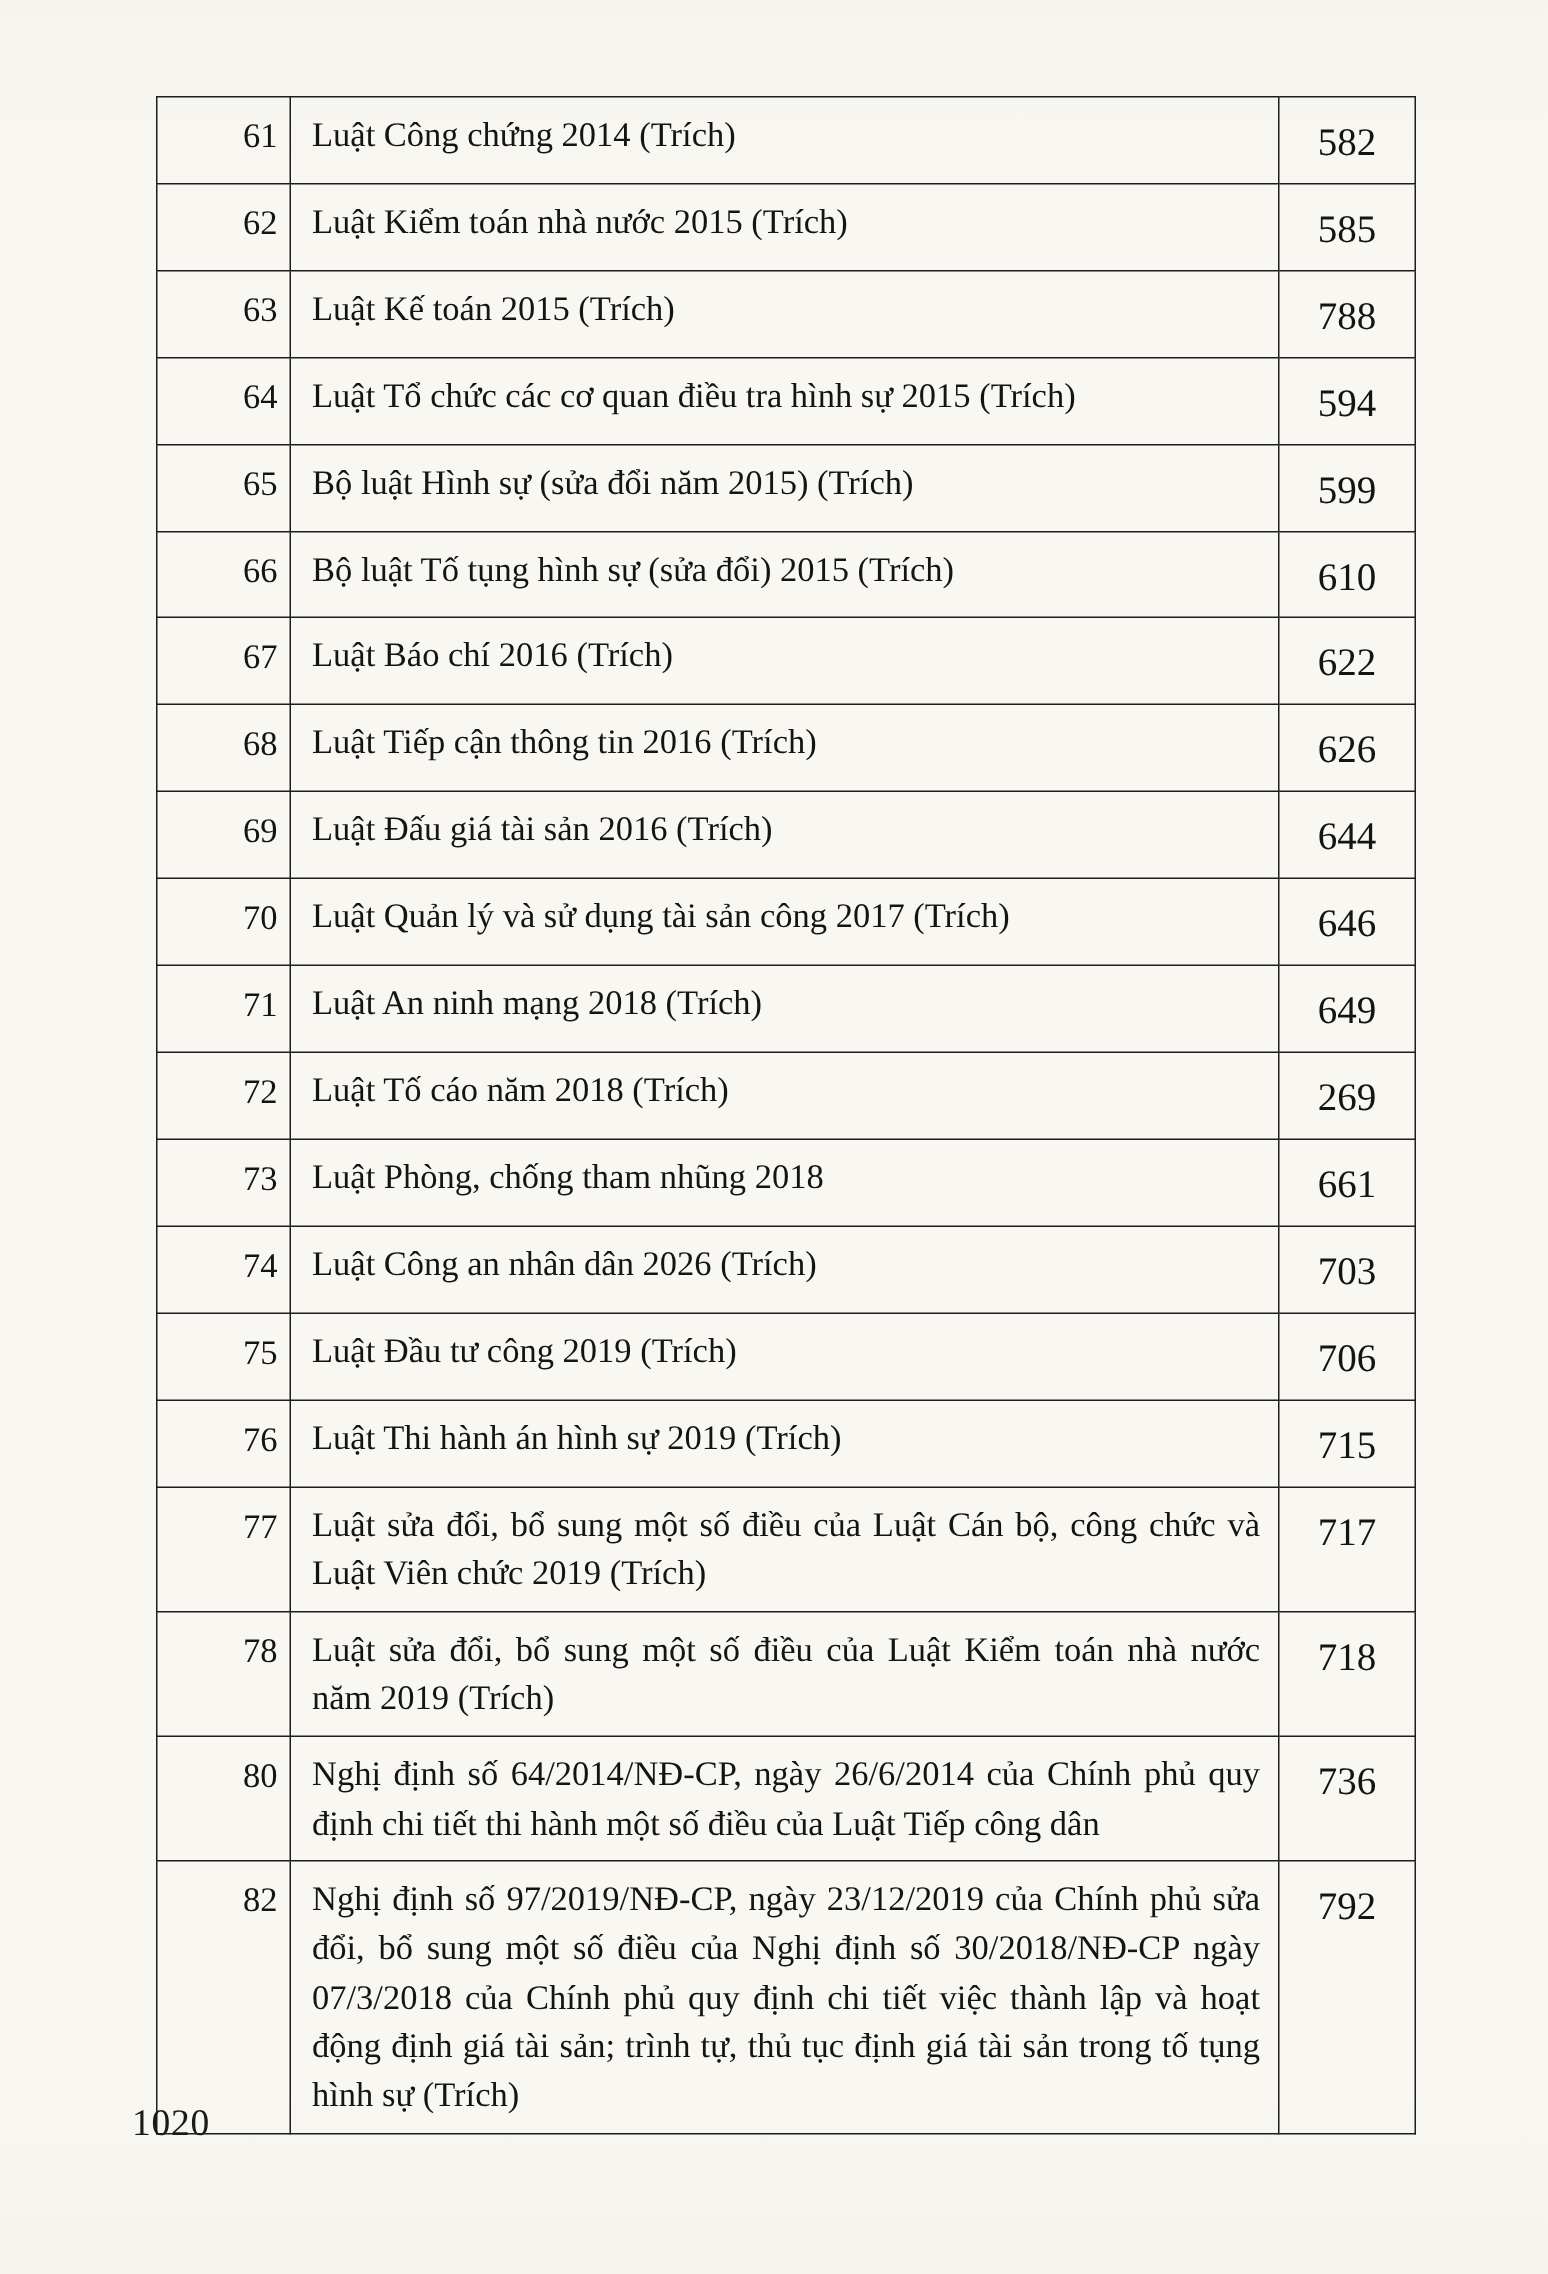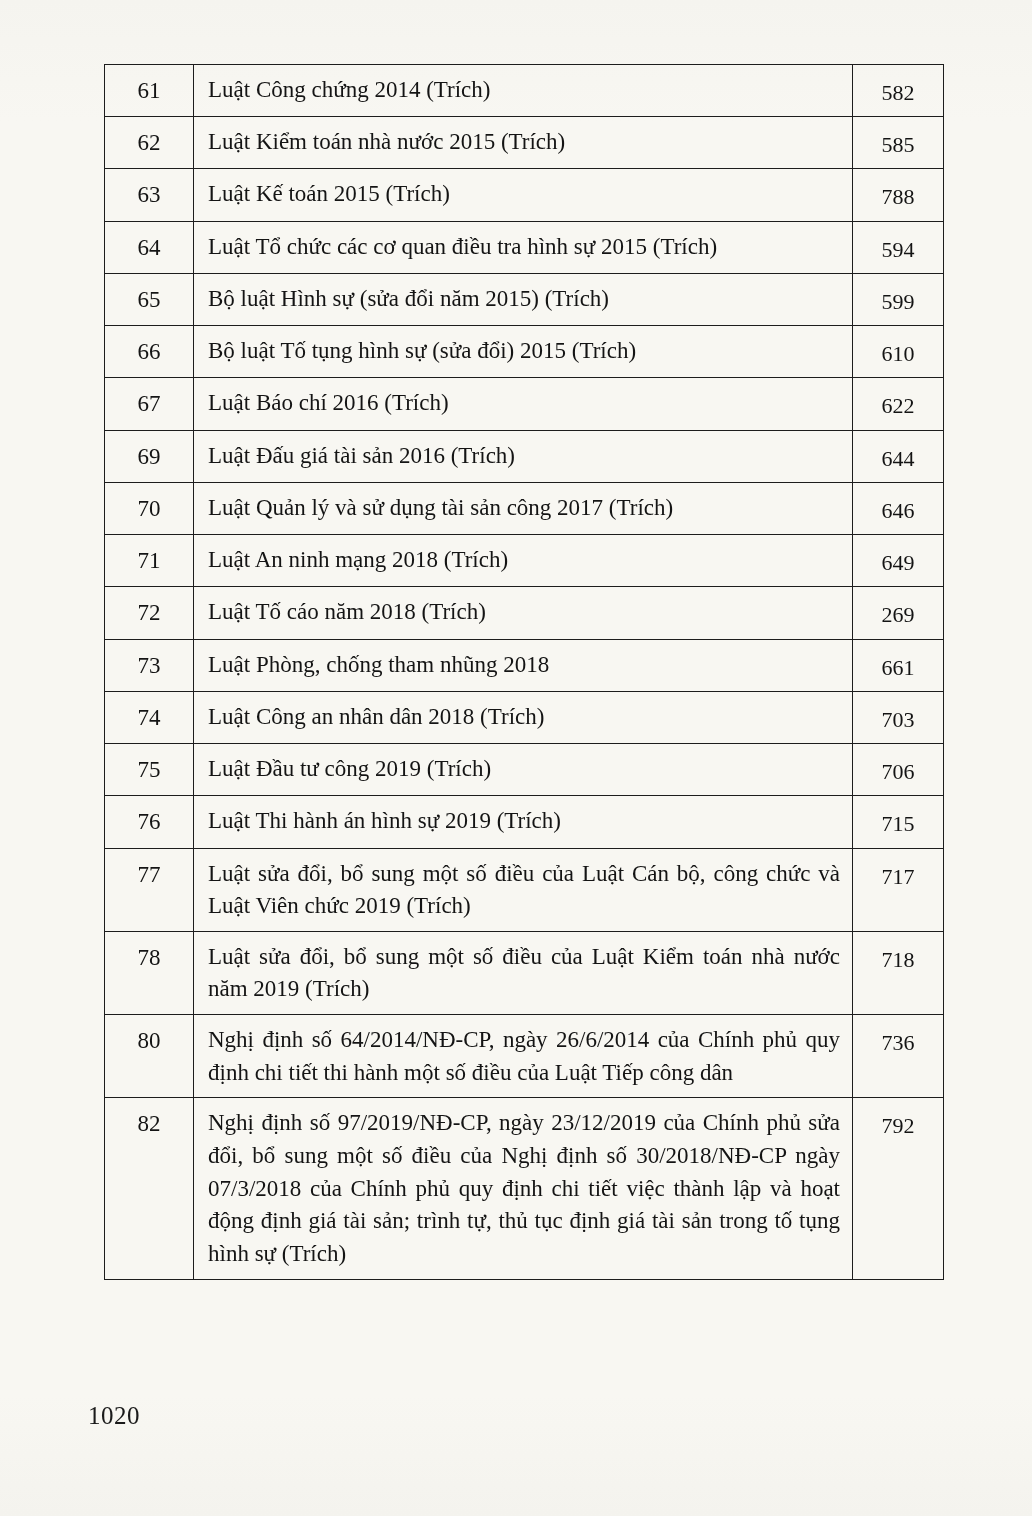--- a/index.html
+++ b/index.html
@@ -30,33 +30,33 @@
   }
   .toc-table td {
     border: 1.6px solid #1d1d1d;
     font-size: 23px;
     line-height: 1.42;
     vertical-align: top;
     padding: 9px 8px 8px 8px;
   }
   td.col-no {
     width: 72px;
-    text-align: center;
+    text-align: right;
     padding-top: 10px;
   }
   td.col-title {
     text-align: justify;
     padding-left: 14px;
     padding-right: 12px;
   }
   td.col-page {
     width: 74px;
     text-align: center;
     padding-top: 12px;
-    font-size: 22px;
+    font-size: 26px;
     border-radius: 26px;
   }
   .footer-number {
     position: absolute;
     left: 88px;
     top: 1402px;
     font-size: 25px;
     letter-spacing: 0.5px;
     color: #1a1a1a;
   }
@@ -97,20 +97,25 @@
           <td class="col-no">66</td>
           <td class="col-title">Bộ luật Tố tụng hình sự (sửa đổi) 2015 (Trích)</td>
           <td class="col-page">610</td>
         </tr>
         <tr>
           <td class="col-no">67</td>
           <td class="col-title">Luật Báo chí 2016 (Trích)</td>
           <td class="col-page">622</td>
         </tr>
         <tr>
+          <td class="col-no">68</td>
+          <td class="col-title">Luật Tiếp cận thông tin 2016 (Trích)</td>
+          <td class="col-page">626</td>
+        </tr>
+        <tr>
           <td class="col-no">69</td>
           <td class="col-title">Luật Đấu giá tài sản 2016 (Trích)</td>
           <td class="col-page">644</td>
         </tr>
         <tr>
           <td class="col-no">70</td>
           <td class="col-title">Luật Quản lý và sử dụng tài sản công 2017 (Trích)</td>
           <td class="col-page">646</td>
         </tr>
         <tr>
@@ -123,21 +128,21 @@
           <td class="col-title">Luật Tố cáo năm 2018 (Trích)</td>
           <td class="col-page">269</td>
         </tr>
         <tr>
           <td class="col-no">73</td>
           <td class="col-title">Luật Phòng, chống tham nhũng 2018</td>
           <td class="col-page">661</td>
         </tr>
         <tr>
           <td class="col-no">74</td>
-          <td class="col-title">Luật Công an nhân dân 2018 (Trích)</td>
+          <td class="col-title">Luật Công an nhân dân 2026 (Trích)</td>
           <td class="col-page">703</td>
         </tr>
         <tr>
           <td class="col-no">75</td>
           <td class="col-title">Luật Đầu tư công 2019 (Trích)</td>
           <td class="col-page">706</td>
         </tr>
         <tr>
           <td class="col-no">76</td>
           <td class="col-title">Luật Thi hành án hình sự 2019 (Trích)</td>

